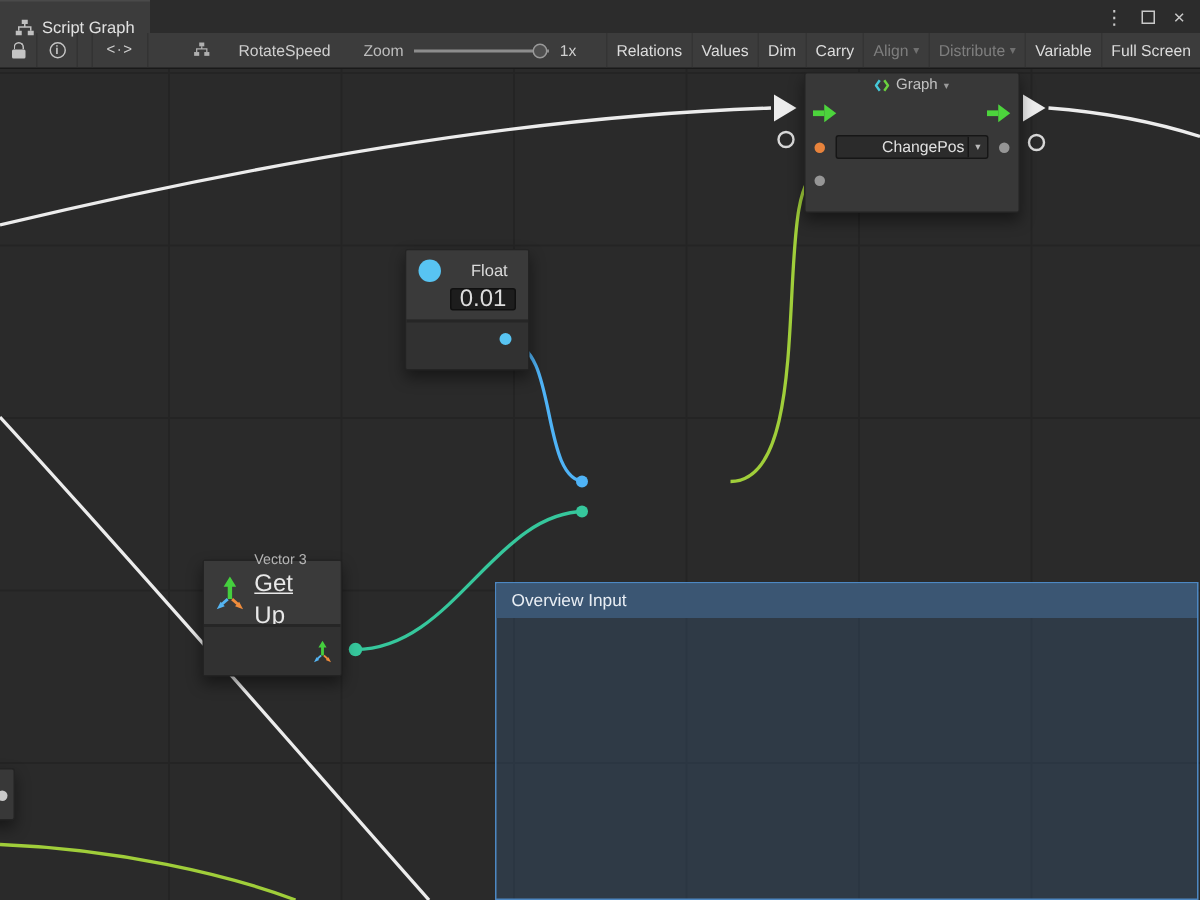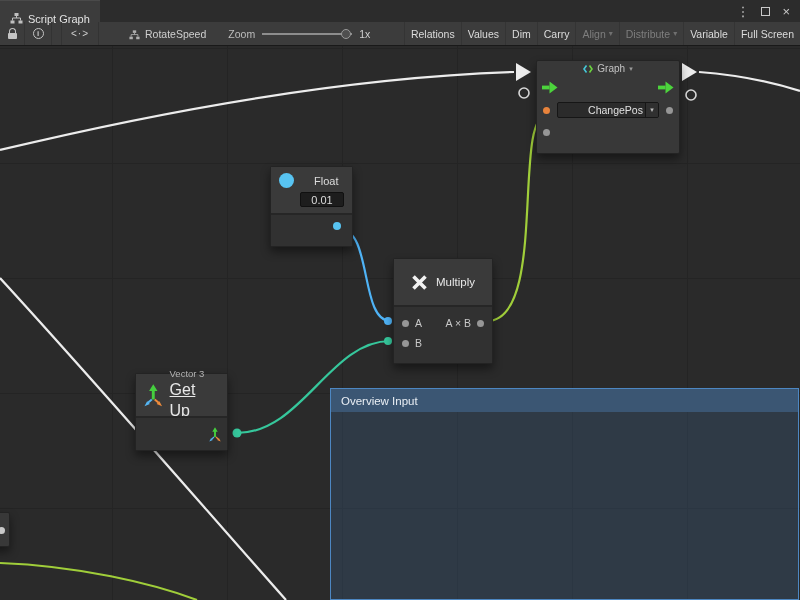--- a/index.html
+++ b/index.html
@@ -21,21 +21,21 @@
   .tool-seg { height:100%; display:flex; align-items:center; justify-content:center; flex:none; }
   .seg-lock { width:25px; border-right:1px solid #333; }
   .seg-info { width:27px; border-right:1px solid #333; }
   .seg-code { width:38px; margin-left:9px; border-left:1px solid #333; border-right:1px solid #333;
               font-size:10px; letter-spacing:1px; color:#cfcfcf; }
   .lock { display:flex; flex-direction:column; align-items:center; }
   .lock-shackle { width:7px; height:5px; border:1.5px solid #c4c4c4; border-bottom:none; border-radius:4px 4px 0 0; }
   .lock-body { width:9px; height:6px; background:#c4c4c4; border-radius:1px; }
   .circle-i { width:11px; height:11px; border:1px solid #c4c4c4; border-radius:50%;
               display:flex; align-items:center; justify-content:center; font-size:8px; font-weight:bold; color:#c4c4c4; }
-  .crumb { margin-left:30px; display:flex; align-items:flex-end; gap:5px; color:#cfcfcf; flex:none; }
+  .crumb { margin-left:30px; display:flex; align-items:flex-start; gap:19px; color:#cfcfcf; flex:none; }
   .zoom { margin-left:22px; display:flex; align-items:center; flex:none; color:#bdbdbd; }
   .zoom-track { width:90px; height:2px; background:#8d8d8d; margin:0 7px; position:relative; }
   .zoom-thumb { position:absolute; right:1px; top:-4px; width:10px; height:10px; border-radius:50%;
                 background:#4f4f4f; border:1px solid #999; }
   .zoom-val { color:#cfcfcf; }
   .tb-buttons { margin-left:auto; display:flex; height:100%; }
   .tbtn { display:flex; align-items:center; padding:0 6px; border-left:1px solid #343434;
           height:100%; gap:3px; white-space:nowrap; color:#dcdcdc; }
   .tbtn.disabled { color:#7e7e7e; }
   .caret { font-size:8px; color:#9a9a9a; }
@@ -53,38 +53,38 @@
   .w-teal  { stroke:#36c79c; stroke-width:2.2; fill:none; }
   .ring { fill:none; stroke:#d8d8d8; stroke-width:1.6; }
 
   
   .node { position:absolute; z-index:3; background:#383838; border:1px solid #232323; border-radius:2px;
           box-shadow:0 5px 10px rgba(0,0,0,.45); color:#d6d6d6; font-size:11px; }
   .dot { width:7px; height:7px; border-radius:50%; background:#969696; flex:none; display:inline-block; }
   .dot.orange { background:#e8833c; }
   .dot.blue { background:#58c4f2; }
 
-  .subgraph { left:536px; top:14px; width:144px; padding-bottom:10px; }
+  .subgraph { left:536px; top:2px; width:144px; padding-bottom:10px; }
   .n-header { height:15px; display:flex; align-items:center; justify-content:center; gap:4px;
               font-size:10px; color:#c2c2c2; }
   .n-header .caret { font-size:7px; }
   .flow-row { height:23px; display:flex; align-items:center; justify-content:space-between; padding:0 5px; }
   .val-row { height:22px; display:flex; align-items:center; padding:0 6px; }
   .dd { flex:1; margin:0 7px; height:16px; background:#2b2b2b; border:1px solid #161616; border-radius:2px;
         display:flex; align-items:center; overflow:hidden;padding-left:28px; }
   .dd-label { flex:1; text-align:center; font-size:10.5px; color:#e0e0e0; }
   .dd-caret { width:13px; align-self:stretch; border-left:1px solid #161616; display:flex; align-items:center;
               justify-content:center; font-size:7px; color:#bbb; background:#303030; }
 
   .float-node { left:270px; top:120px; width:83px; }
   .n-top { padding:6px 6px 6px 8px; background:#3a3a3a; }
   .f-title { display:flex; align-items:center; gap:20px; color:#dcdcdc; }
   .f-circle { width:15px; height:15px; border-radius:50%; background:#58c4f2; flex:none; }
   .f-value { margin:4px 2px 0 auto; width:44px; height:15px; background:#1d1d1d; border:1px solid #101010;
-             border-radius:2px; color:#dcdcdc; font-size:11px; display:flex; align-items:center; justify-content:center; }
+             border-radius:2px; color:#dcdcdc; font-size:16px; display:flex; align-items:center; justify-content:center; }
   .n-ports { background:#313131; border-top:2px solid #262626; position:relative; }
   .f-ports { height:33px; }
   .f-ports .dot { position:absolute; right:11px; top:7px; width:8px; height:8px; }
 
   .multiply-node { left:393px; top:212px; width:100px; }
   .m-header { height:46px; background:#3a3a3a; display:flex; align-items:center; justify-content:center;
               gap:8px; font-size:11.5px; color:#e8e8e8; }
   .mult-ports { padding:6px 0 10px; }
   .p-row { height:20px; display:flex; align-items:center; padding:0 8px; gap:6px; font-size:10.5px; color:#c9c9c9; }
   .p-spacer { flex:1; }
@@ -237,41 +237,20 @@
           <span class="f-circle"></span>
           <span>Float</span>
         </div>
         <div class="f-value">0.01</div>
       </div>
       <div class="n-ports f-ports">
         <span class="dot blue"></span>
       </div>
     </div>
 
-    <div class="node multiply-node">
-      <div class="m-header">
-        <svg width="17" height="17" viewBox="0 0 17 17">
-          <path d="M2.5,2.5 L14.5,14.5 M14.5,2.5 L2.5,14.5" stroke="#f2f2f2" stroke-width="3.6"></path>
-        </svg>
-        <span>Multiply</span>
-      </div>
-      <div class="n-ports mult-ports">
-        <div class="p-row">
-          <span class="dot"></span>
-          <span>A</span>
-          <span class="p-spacer"></span>
-          <span>A × B</span>
-          <span class="dot"></span>
-        </div>
-        <div class="p-row">
-          <span class="dot"></span>
-          <span>B</span>
-        </div>
-      </div>
-    </div>
 
     <div class="node vector-node">
       <div class="v-header">
         <svg width="19" height="23" viewBox="0 0 19 23">
           <polygon points="9.5,0 13.8,7 11,7 11,15.5 8,15.5 8,7 5.2,7" fill="#45cf3e"></polygon>
           <line x1="8" y1="15.5" x2="4" y2="19" stroke="#55b5f2" stroke-width="2"></line>
           <polygon points="0.5,22.5 6,20.3 3.2,17.3" fill="#55b5f2"></polygon>
           <line x1="11" y1="15.5" x2="15" y2="19" stroke="#f08c3c" stroke-width="2"></line>
           <polygon points="18.5,22.5 13,20.3 15.8,17.3" fill="#f08c3c"></polygon>
         </svg>

